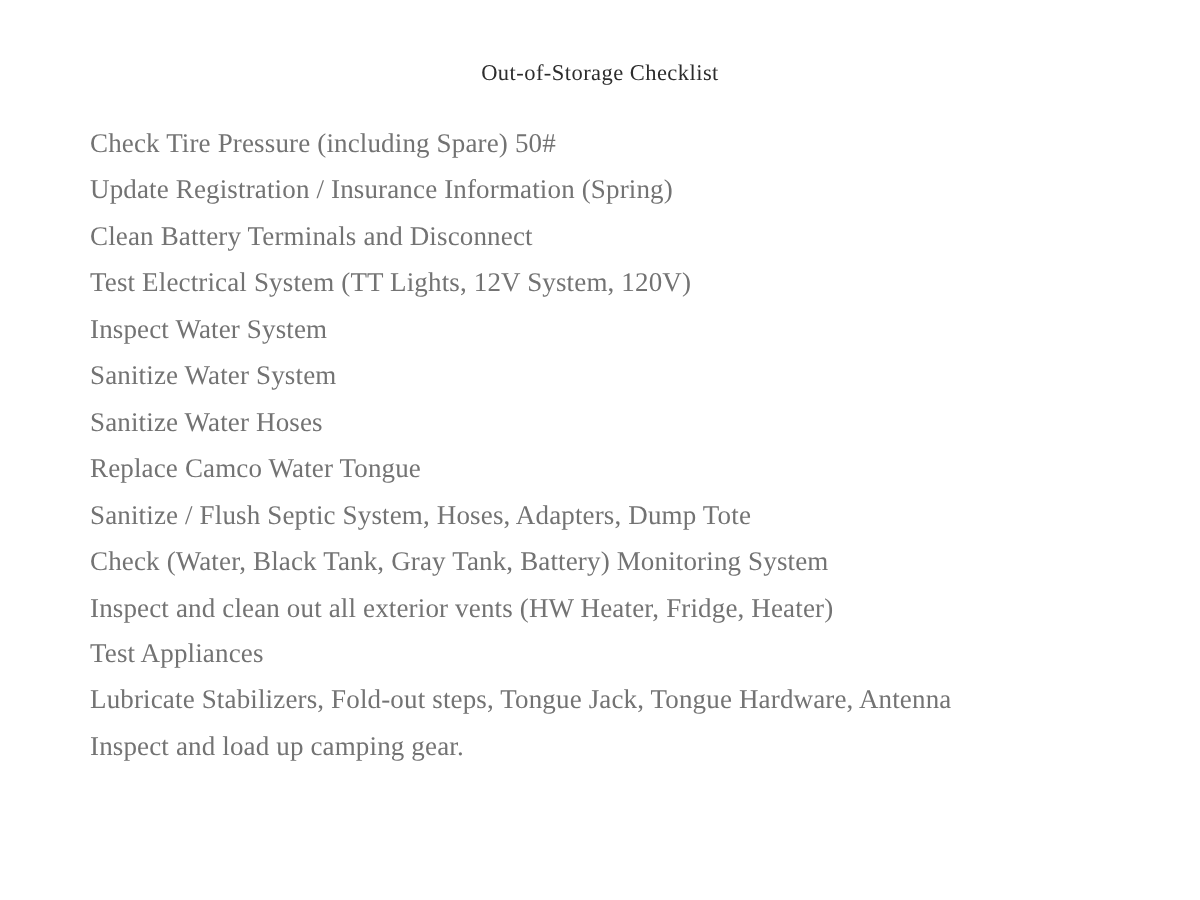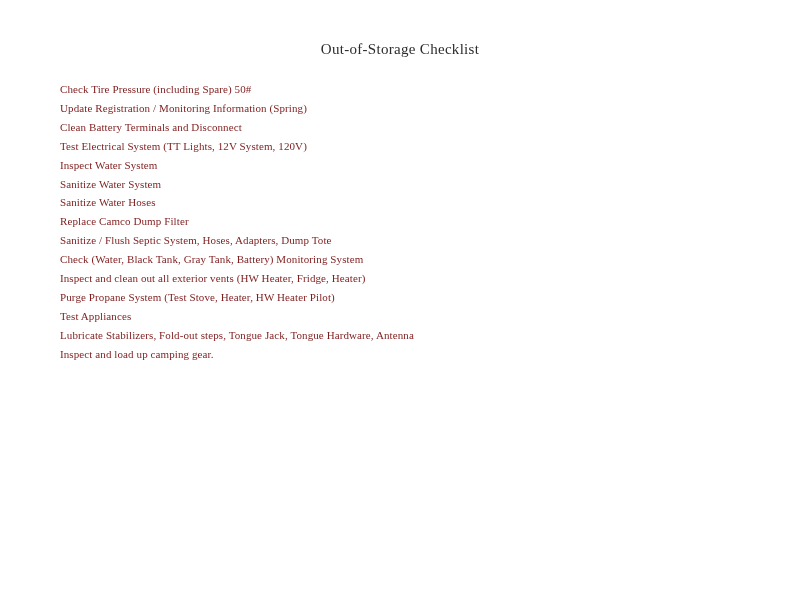--- a/index.html
+++ b/index.html
@@ -35,43 +35,42 @@
       letter-spacing: 0.3px;
     }
 
     .checklist {
       list-style: none;
       padding: 0;
       margin: 0;
     }
 
     .checklist li {
-      font-size: 11px;
-      color: #7f1d1d;
+      font-size: 18px;
+      color: #737373;
       line-height: 1.72;
       letter-spacing: 0.1px;
     }
   </style>
 </head>
 <body>
 
 <div class="page">
   <div class="title-container">
     <span class="title">Out-of-Storage Checklist</span>
   </div>
   <ul class="checklist">
   <li>Check Tire Pressure (including Spare) 50#</li>
-      <li>Update Registration / Monitoring Information (Spring)</li>
+      <li>Update Registration / Insurance Information (Spring)</li>
       <li>Clean Battery Terminals and Disconnect</li>
       <li>Test Electrical System (TT Lights, 12V System, 120V)</li>
       <li>Inspect Water System</li>
       <li>Sanitize Water System</li>
       <li>Sanitize Water Hoses</li>
-      <li>Replace Camco Dump Filter</li>
+      <li>Replace Camco Water Tongue</li>
       <li>Sanitize / Flush Septic System, Hoses, Adapters, Dump Tote</li>
       <li>Check (Water, Black Tank, Gray Tank, Battery) Monitoring System</li>
       <li>Inspect and clean out all exterior vents (HW Heater, Fridge, Heater)</li>
-      <li>Purge Propane System (Test Stove, Heater, HW Heater Pilot)</li>
       <li>Test Appliances</li>
       <li>Lubricate Stabilizers, Fold-out steps, Tongue Jack, Tongue Hardware, Antenna</li>
       <li>Inspect and load up camping gear.</li>
     </ul>
 </div>
 
 </body></html>

